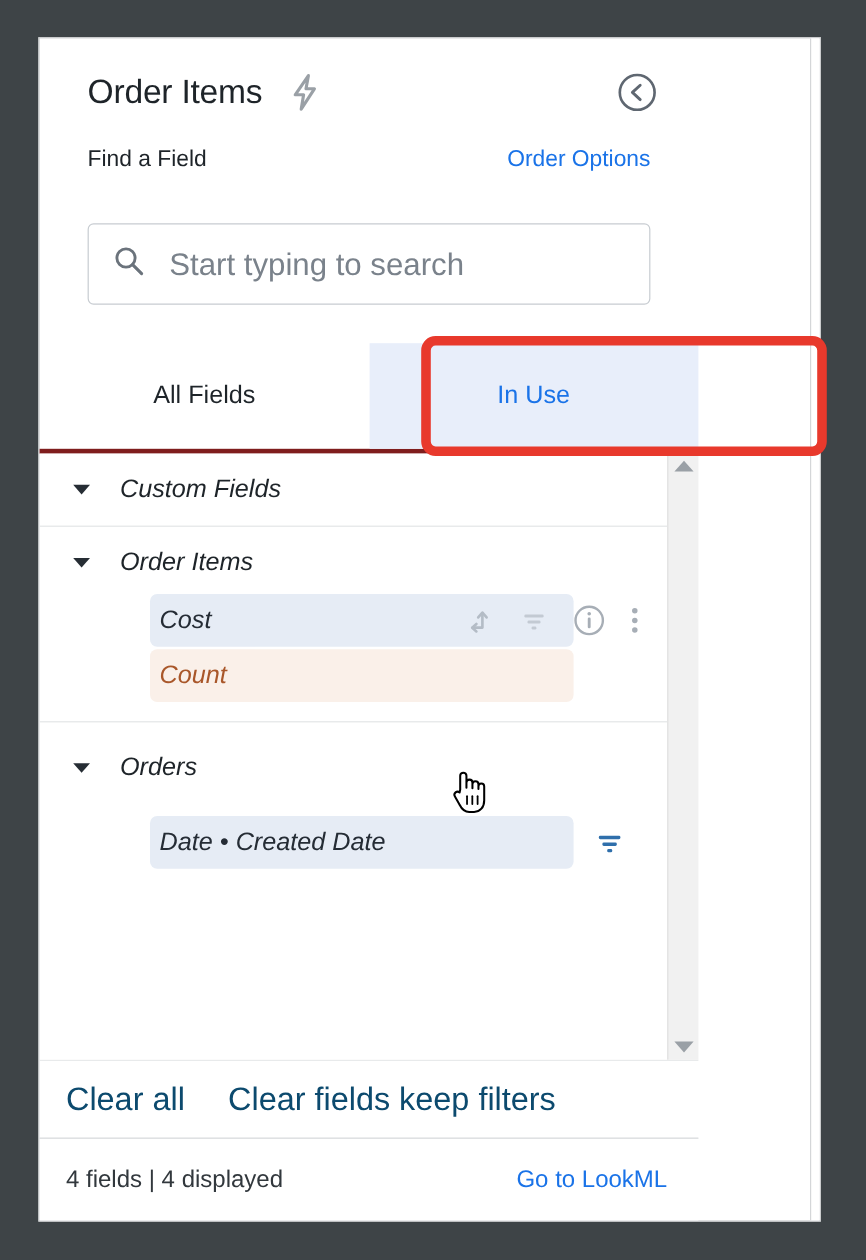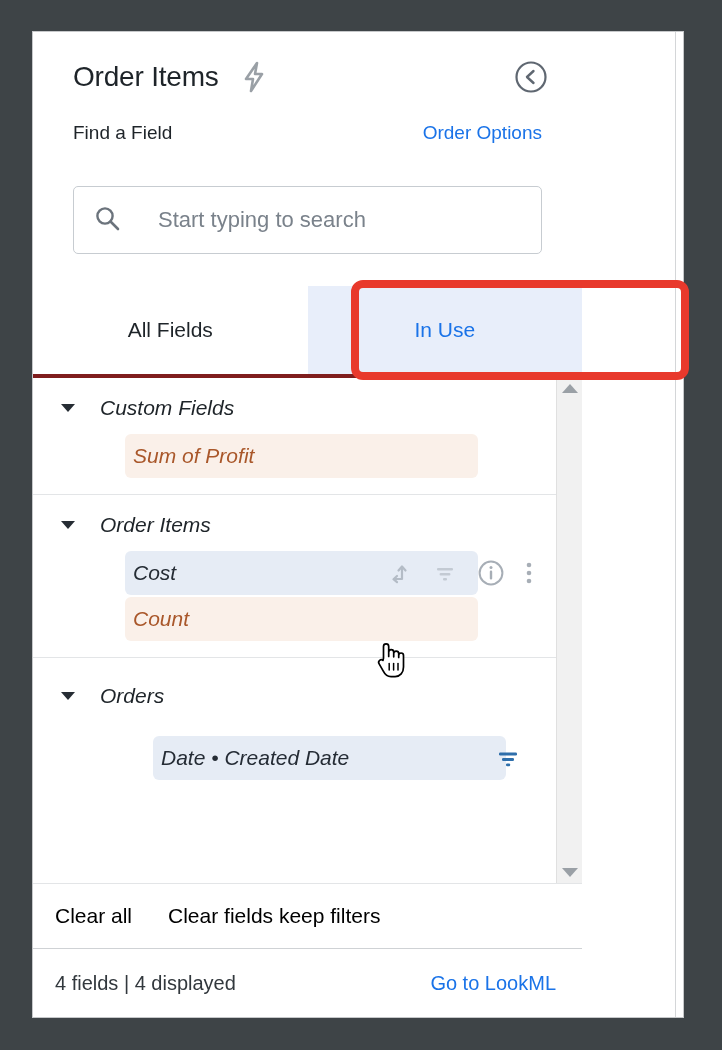--- a/index.html
+++ b/index.html
@@ -106,23 +106,23 @@
     border: 1px solid #c7ccd1;
     border-radius: 5px;
     display: flex;
     align-items: center;
     padding: 0 20px;
     box-sizing: border-box;
   }
   #search-input {
     border: none;
     outline: none;
-    font-size: 22px;
+    font-size: 26px;
     color: #41484f;
-    margin-left: 35px;
+    margin-left: 18px;
     flex: 1;
     font-family: "Liberation Sans", sans-serif;
     background: transparent;
   }
   #search-input::placeholder {
     color: #7a828b;
     opacity: 1;
   }
 
   
@@ -278,22 +278,22 @@
     display: flex;
     align-items: center;
     padding-left: 22px;
     gap: 36px;
     border-top: 1px solid #e3e5e7;
     border-bottom: 1px solid #cfd2d5;
     box-sizing: border-box;
     background: #ffffff;
   }
   .clear-link {
-    font-size: 21px;
-    color: #000000;
+    font-size: 27px;
+    color: #0c4a6e;
     cursor: pointer;
   }
 
   
   #footer {
     flex: 0 0 auto;
     height: 68px;
     display: flex;
     align-items: center;
     justify-content: space-between;
@@ -364,26 +364,20 @@
       <div id="redbox"></div>
     </div>
 
     <div id="list-area">
       <div id="list-scroll">
 
         <div class="group">
           <div class="group-header">
             <span class="caret"></span>
             <span class="group-name">Custom Fields</span>
-          </div>
-          <div class="fields">
-            <div class="field-row">
-              <div class="chip measure"></div>
-              <span class="field-label measure">Sum of Profit</span>
-            </div>
           </div>
         </div>
 
         <div class="group">
           <div class="group-header">
             <span class="caret"></span>
             <span class="group-name">Order Items</span>
           </div>
           <div class="fields">
 
@@ -428,21 +422,21 @@
             </div>
 
           </div>
         </div>
 
         <div class="group" style="border-bottom:none;">
           <div class="group-header" style="padding-top:26px;">
             <span class="caret"></span>
             <span class="group-name">Orders</span>
           </div>
-          <div class="fields" style="padding-top:22px;margin-left:28px;">
+          <div class="fields" style="padding-top:22px;">
             <div class="field-row">
               <div class="chip dimension"></div>
               <span class="field-label dimension">Date • Created Date</span>
               <span class="row-icons" style="padding-right:14px;">
                 <span class="icon-btn">
                   <svg width="28" height="28" viewBox="0 0 28 28">
                     <rect x="5" y="8.5" width="18" height="2.9" rx="1.2" fill="#2f6fab"></rect>
                     <rect x="8" y="14" width="12" height="2.9" rx="1.2" fill="#2f6fab"></rect>
                     <rect x="12" y="19.4" width="4.2" height="2.9" rx="1.2" fill="#2f6fab"></rect>
                   </svg>

